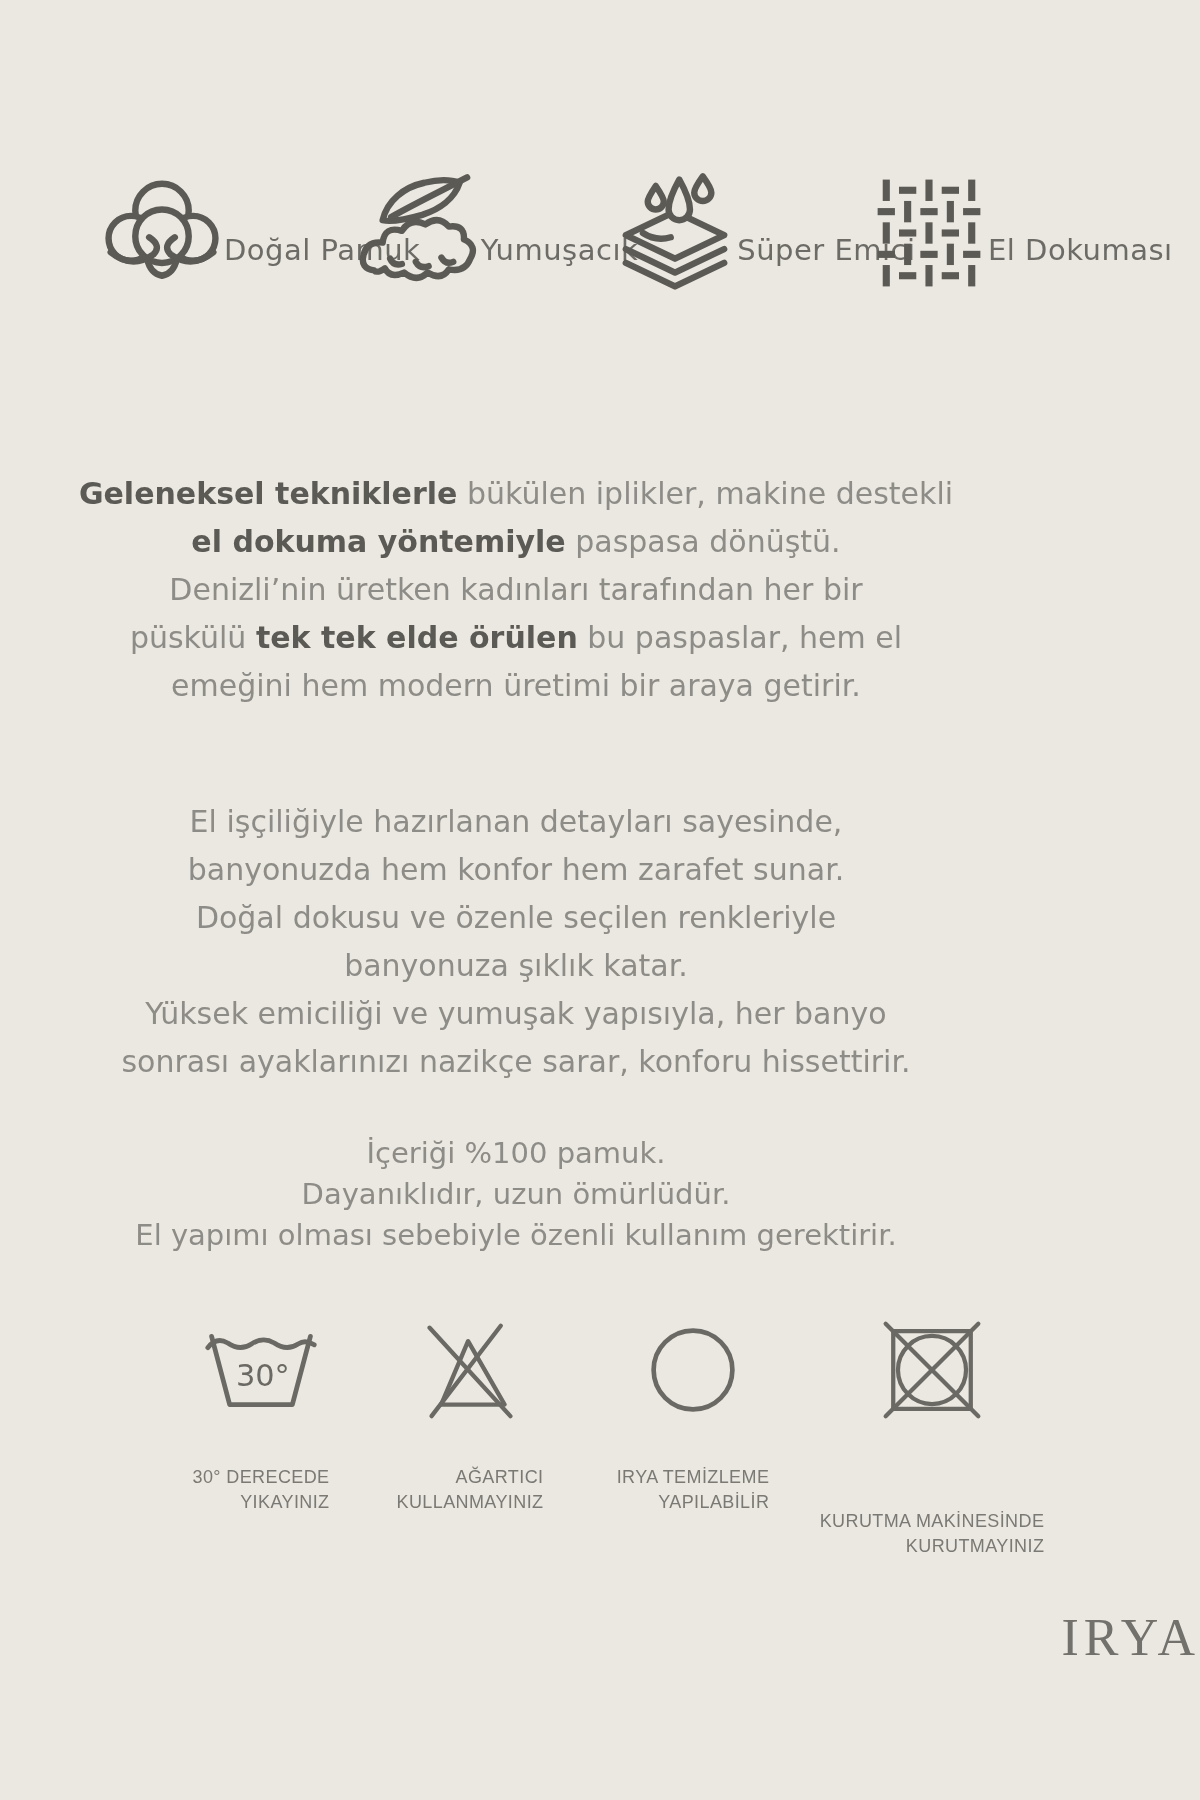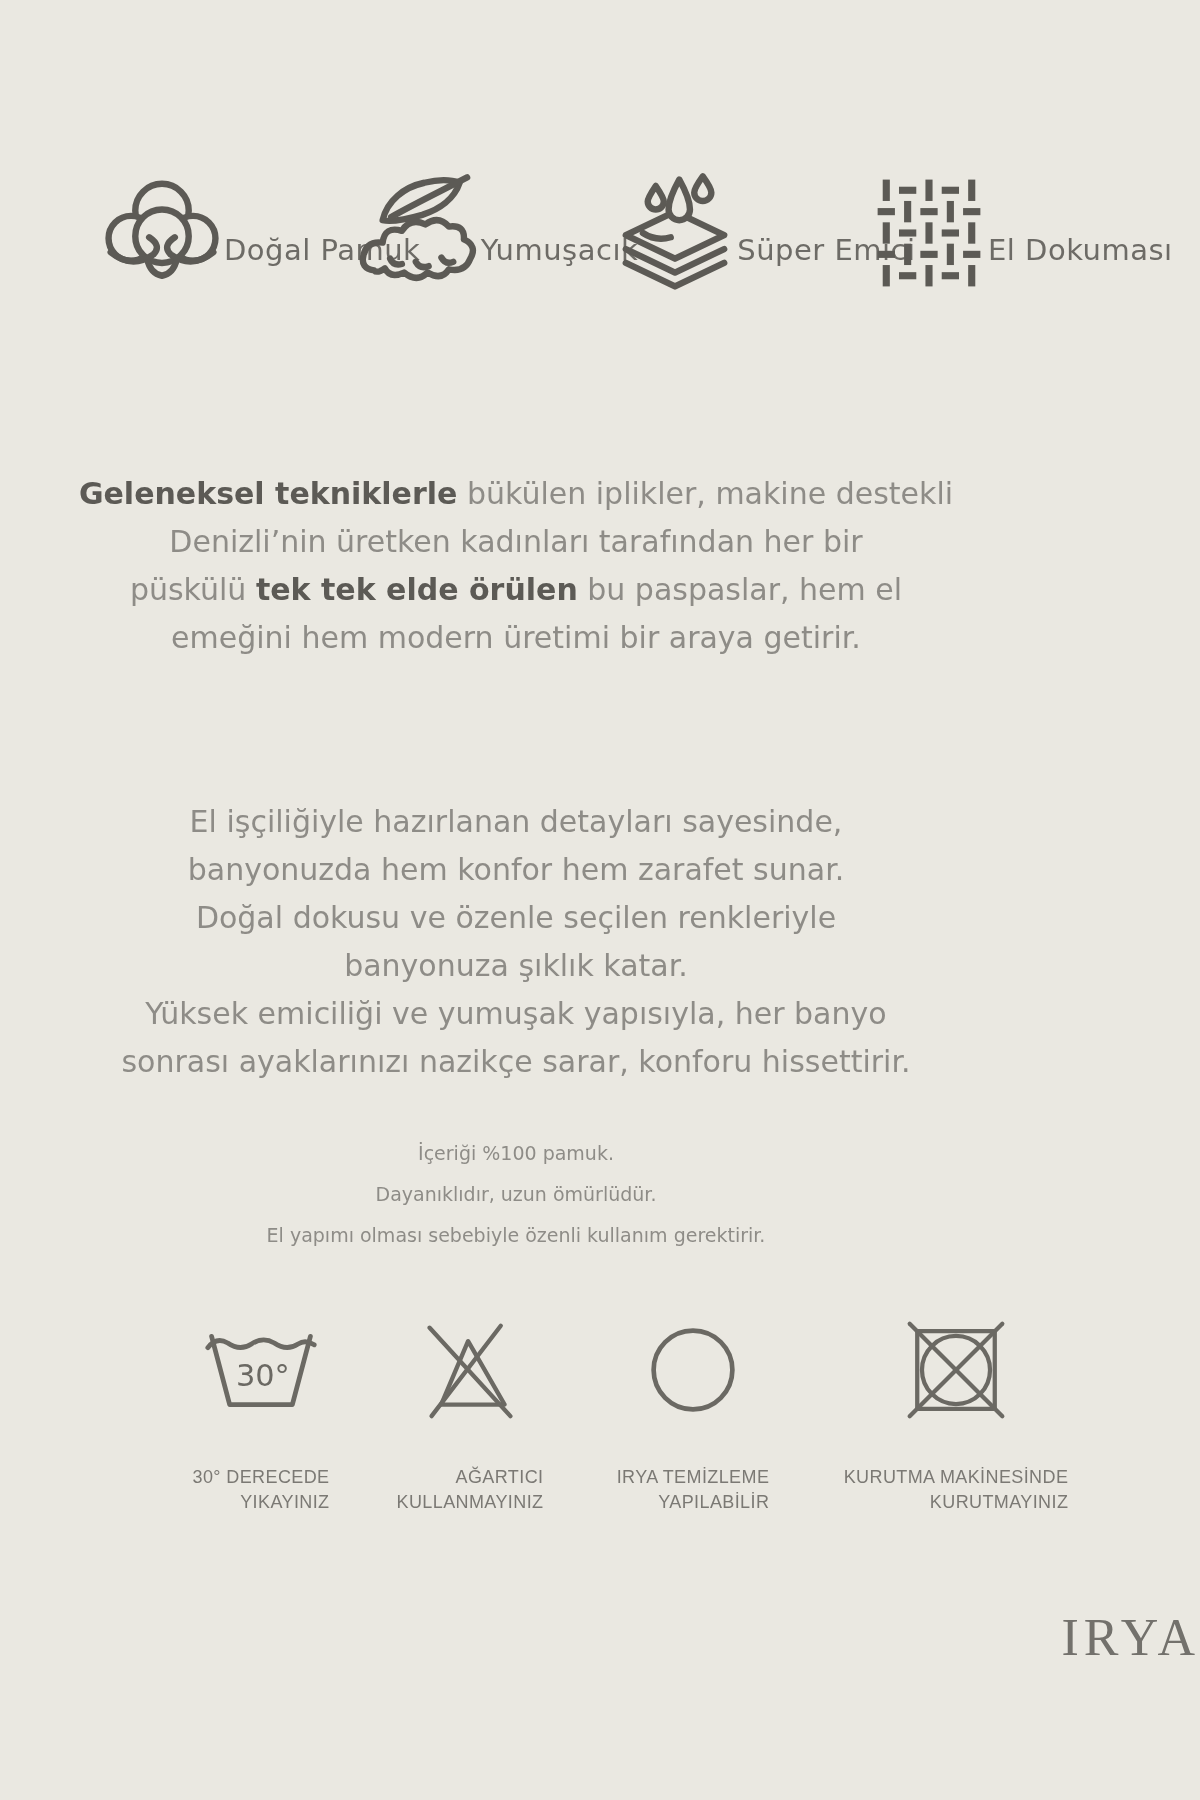--- a/index.html
+++ b/index.html
@@ -21,37 +21,37 @@
   .feature .icon-box{
     height:130px;width:130px;display:flex;align-items:center;justify-content:center;
   }
   .feature .flabel{
     margin-top:34px;font-size:29px;letter-spacing:.5px;color:#6d6b66;white-space:nowrap;
   }
   
   .descr{position:absolute;left:0;width:1032px;text-align:center;color:#8e8c87;}
   .para1{top:470px;font-size:30px;line-height:48px;}
   .para2{top:766px;font-size:30px;line-height:48px;margin-top:32px;}
-  .para3{top:1133px;font-size:19px;line-height:41px;}
+  .para3{top:1133px;font-size:29px;line-height:41px;}
   .line{display:block;white-space:nowrap;}
   .b{font-weight:700;color:#5c5a55;}
   
   .care-col{
     position:absolute;top:1305px;display:flex;flex-direction:column;align-items:center;
   }
   .care-col .icon-box{height:130px;display:flex;align-items:center;justify-content:center;}
   .care-label{
     margin-top:30px;text-align:right;font-size:18px;line-height:25px;
     letter-spacing:.4px;color:#7b7974;white-space:nowrap;
     font-family:"Liberation Sans","DejaVu Sans",sans-serif;
   }
   .cc1{left:141px;width:240px;}
   .cc2{left:350px;width:240px;}
   .cc3{left:573px;width:240px;}
-  .cc4{left:806px;width:300px;}
+  .cc4{left:782px;width:300px;gap:44px;}
   
   .brand{
     position:absolute;top:1608px;left:0;width:1200px;text-align:right;
     font-family:"Liberation Serif","DejaVu Serif",serif;
     font-size:52px;letter-spacing:5px;color:#73716c;
   }
   svg{display:block;}
 </style>
 </head>
 <body>
@@ -145,20 +145,21 @@
               <rect x="70.5" y="96.5" width="17" height="7"></rect>
           </g>
         </svg>
       </div>
       <span class="flabel">El Dokuması</span>
     </div>
   </section>
 
   <section class="descr para1">
     <span class="line"><span></span><span class="b">Geleneksel tekniklerle</span><span> bükülen iplikler, makine destekli</span></span>
+    <span class="line"><span></span><span class="b">el dokuma yöntemiyle</span><span> paspasa dönüştü.</span></span>
     <span class="line"><span>Denizli’nin üretken kadınları tarafından her bir</span><span class="b"></span><span></span></span>
     <span class="line"><span>püskülü </span><span class="b">tek tek elde örülen</span><span> bu paspaslar, hem el</span></span>
     <span class="line"><span>emeğini hem modern üretimi bir araya getirir.</span><span class="b"></span><span></span></span>
   </section>
 
   <section class="descr para2">
     <span class="line">El işçiliğiyle hazırlanan detayları sayesinde,</span>
     <span class="line">banyonuzda hem konfor hem zarafet sunar.</span>
     <span class="line">Doğal dokusu ve özenle seçilen renkleriyle</span>
     <span class="line">banyonuza şıklık katar.</span>

